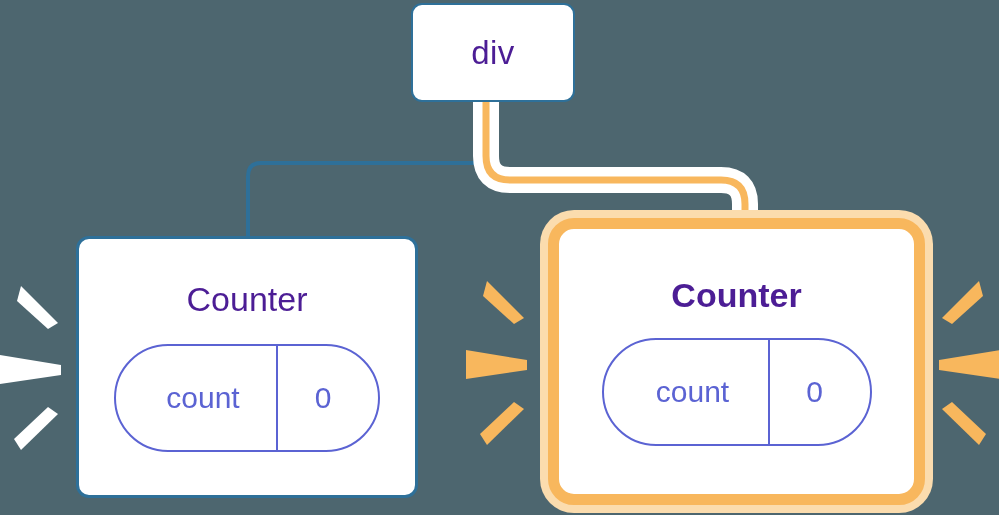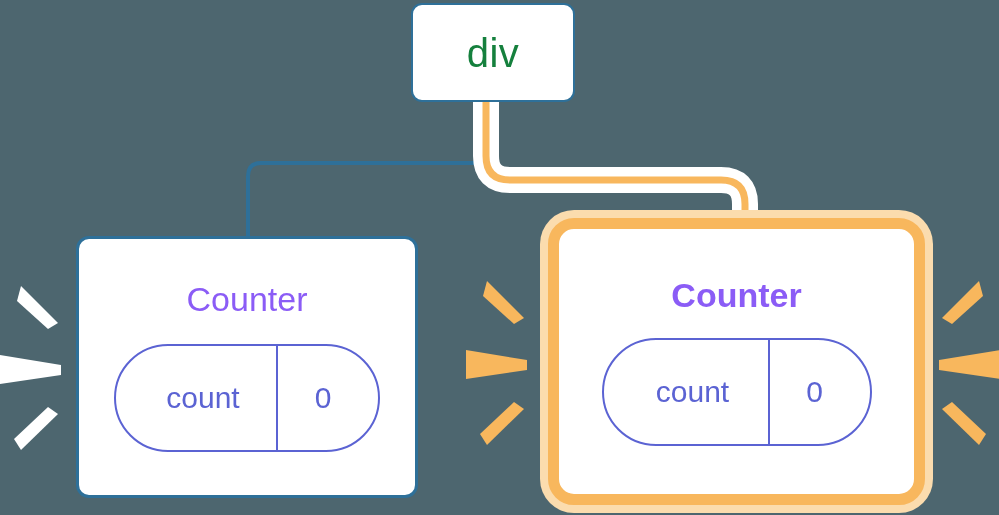--- a/index.html
+++ b/index.html
@@ -38,22 +38,22 @@
     top: 3px;
     width: 164px;
     height: 99px;
     border: 2px solid #2e7099;
     border-radius: 11px;
     display: flex;
     align-items: center;
     justify-content: center;
   }
   #div-node .node-title {
-    color: #15803d;
-    font-size: 40px;
+    color: #4c1d95;
+    font-size: 33px;
     font-weight: 400;
     letter-spacing: 0.5px;
     line-height: 1;
   }
   
   #counter-plain {
     left: 76px;
     top: 236px;
     width: 342px;
     height: 262px;
@@ -78,21 +78,21 @@
     bottom: 0;
     display: flex;
     flex-direction: column;
     align-items: center;
     justify-content: center;
   }
   #counter-plain .node-inner { gap: 28px; }
   #counter-highlight .node-inner { gap: 26px; }
 
   .counter-title {
-    color: #8b5cf6;
+    color: #4c1d95;
     font-size: 34px;
     line-height: 1;
   }
   #counter-plain .counter-title { font-weight: 400; }
   #counter-highlight .counter-title { font-weight: 700; }
 
   
   .state-pill {
     display: flex;
     align-items: stretch;

